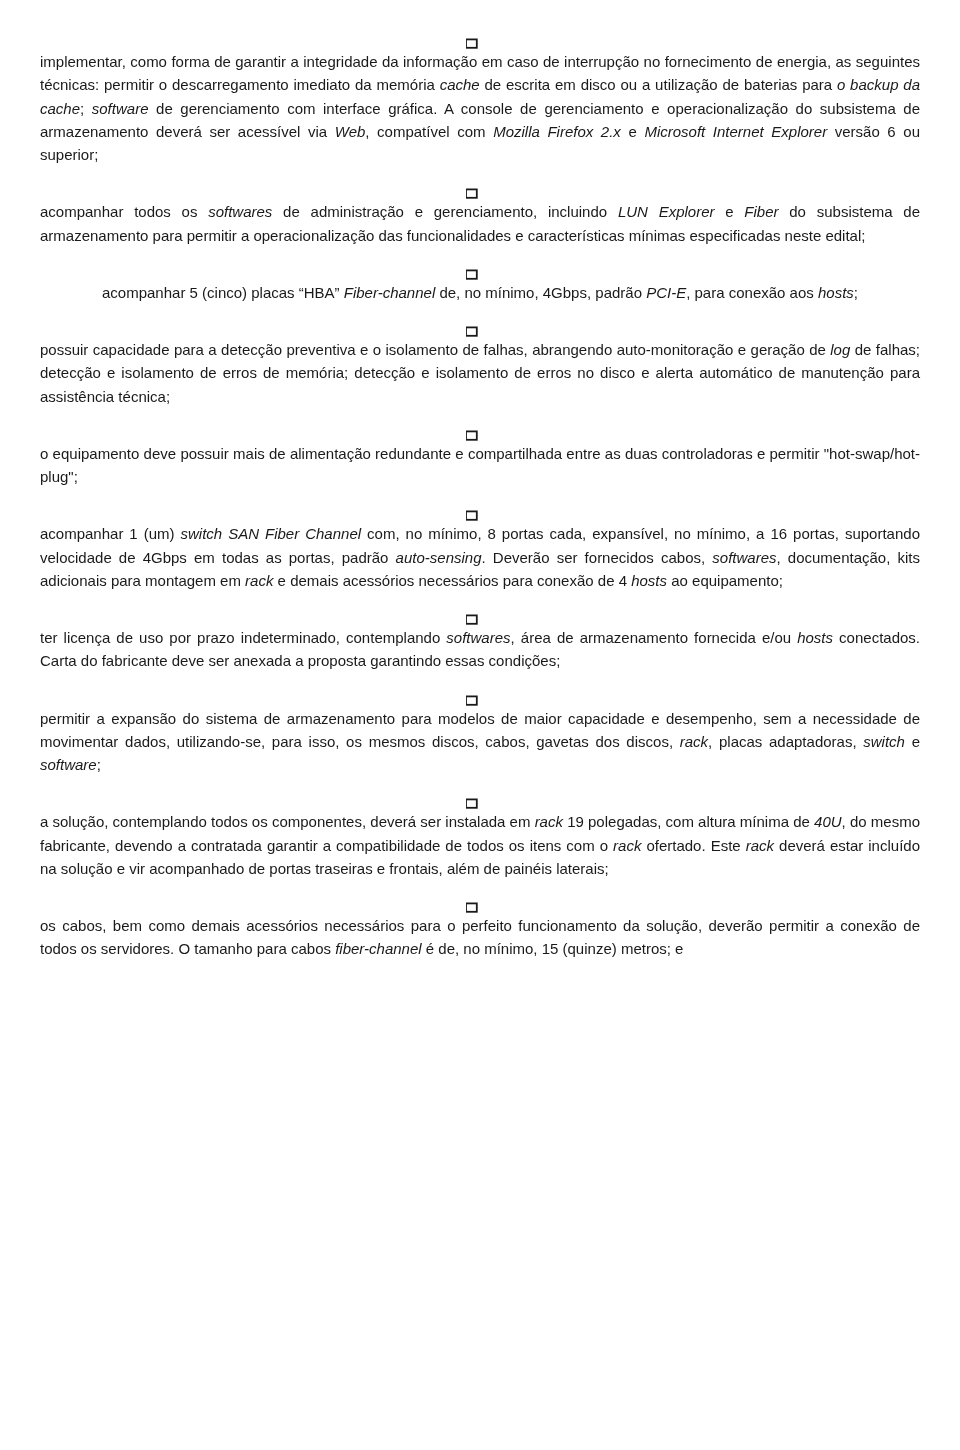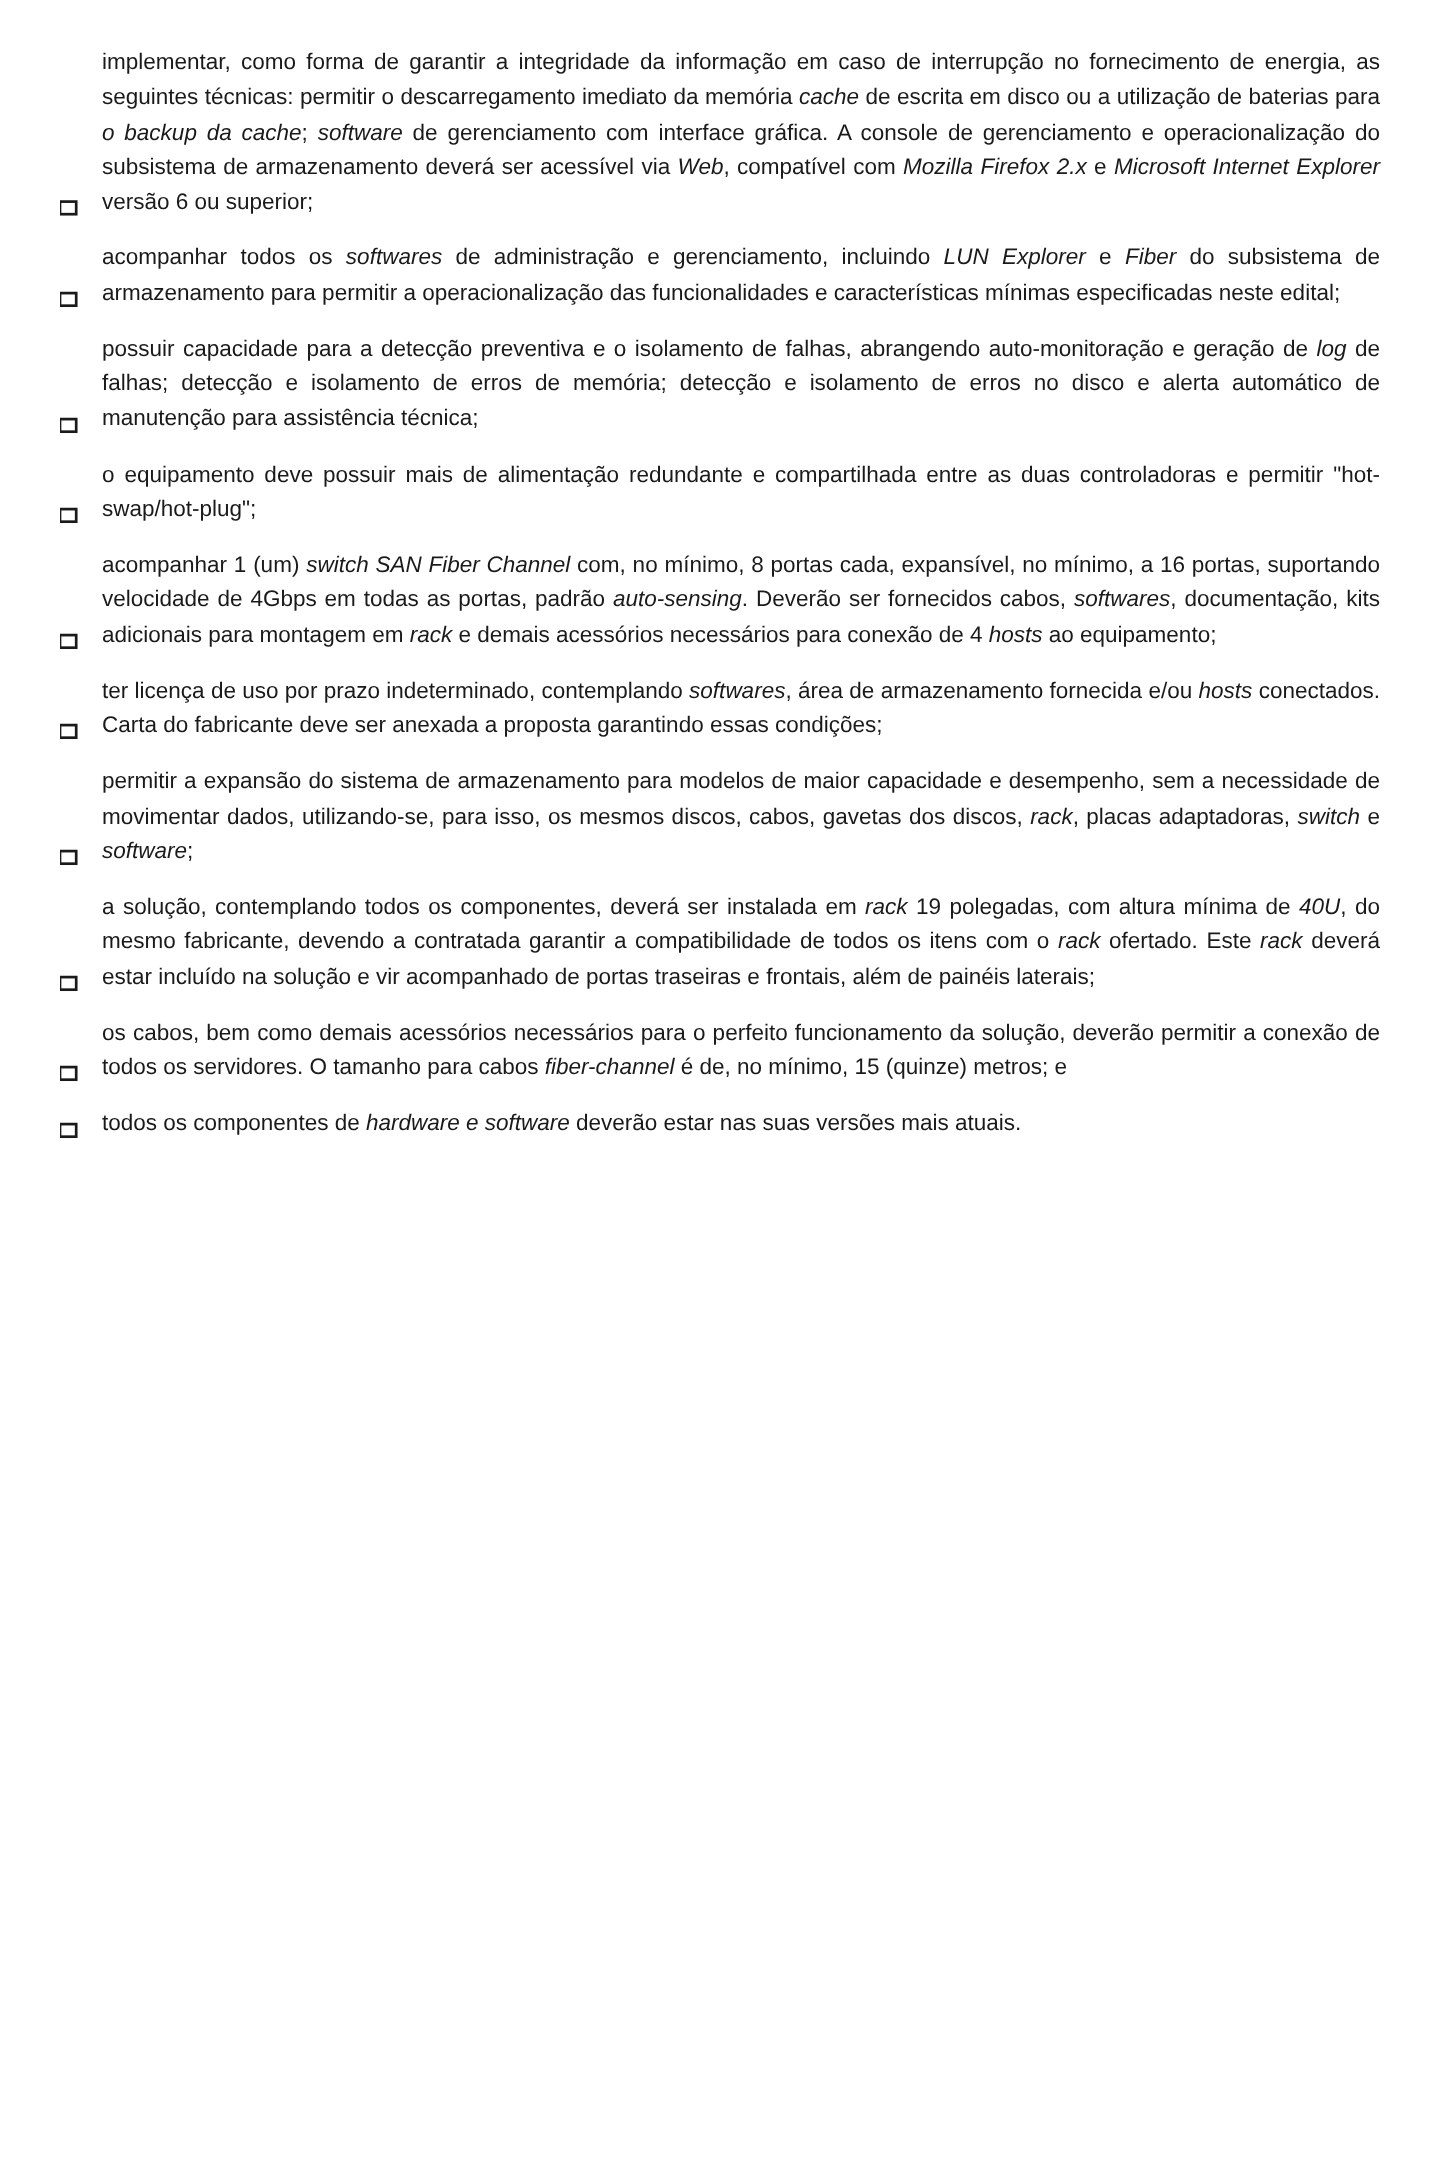--- a/index.html
+++ b/index.html
@@ -23,24 +23,25 @@
     }
 
     .bullet-list {
       list-style: none;
       padding: 0;
       margin: 0;
     }
 
     .bullet-list li {
       display: flex;
-      align-items: flex-end;
+      align-items: center;
       margin-bottom: 14px;
       line-height: 1.55;
       text-align: justify;
+      flex-direction: column;
     }
 
     .bullet-icon {
       flex-shrink: 0;
       width: 18px;
       height: 18px;
       margin-right: 10px;
       margin-top: 2px;
       display: inline-block;
     }
@@ -72,20 +73,26 @@
       <li>
         <span class="bullet-icon"><svg viewBox="0 0 10 10" xmlns="http://www.w3.org/2000/svg">
             <rect x="0" y="2" width="9" height="7" fill="none" stroke="#1a1a1a" stroke-width="1.5"></rect>
           </svg></span>
         <span class="bullet-text">acompanhar todos os <em>softwares</em> de administração e gerenciamento, incluindo <em>LUN Explorer</em> e <em>Fiber</em> do subsistema de armazenamento para permitir a operacionalização das funcionalidades e características mínimas especificadas neste edital;</span>
       </li>
       <li>
         <span class="bullet-icon"><svg viewBox="0 0 10 10" xmlns="http://www.w3.org/2000/svg">
             <rect x="0" y="2" width="9" height="7" fill="none" stroke="#1a1a1a" stroke-width="1.5"></rect>
           </svg></span>
+        <span class="bullet-text">acompanhar 5 (cinco) placas “HBA” <em>Fiber-channel</em> de, no mínimo, 4Gbps, padrão <em>PCI-E</em>, para conexão aos <em>hosts</em>;</span>
+      </li>
+      <li>
+        <span class="bullet-icon"><svg viewBox="0 0 10 10" xmlns="http://www.w3.org/2000/svg">
+            <rect x="0" y="2" width="9" height="7" fill="none" stroke="#1a1a1a" stroke-width="1.5"></rect>
+          </svg></span>
         <span class="bullet-text">possuir capacidade para a detecção preventiva e o isolamento de falhas, abrangendo auto-monitoração e geração de <em>log</em> de falhas; detecção e isolamento de erros de memória; detecção e isolamento de erros no disco e alerta automático de manutenção para assistência técnica;</span>
       </li>
       <li>
         <span class="bullet-icon"><svg viewBox="0 0 10 10" xmlns="http://www.w3.org/2000/svg">
             <rect x="0" y="2" width="9" height="7" fill="none" stroke="#1a1a1a" stroke-width="1.5"></rect>
           </svg></span>
         <span class="bullet-text">o equipamento deve possuir mais de alimentação redundante e compartilhada entre as duas controladoras e permitir "hot-swap/hot-plug";</span>
       </li>
       <li>
         <span class="bullet-icon"><svg viewBox="0 0 10 10" xmlns="http://www.w3.org/2000/svg">
@@ -110,20 +117,14 @@
             <rect x="0" y="2" width="9" height="7" fill="none" stroke="#1a1a1a" stroke-width="1.5"></rect>
           </svg></span>
         <span class="bullet-text">a solução, contemplando todos os componentes, deverá ser instalada em <em>rack</em> 19 polegadas, com altura mínima de <em>40U</em>, do mesmo fabricante, devendo a contratada garantir a compatibilidade de todos os itens com o <em>rack</em> ofertado. Este <em>rack</em> deverá estar incluído na solução e vir acompanhado de portas traseiras e frontais, além de painéis laterais;</span>
       </li>
       <li>
         <span class="bullet-icon"><svg viewBox="0 0 10 10" xmlns="http://www.w3.org/2000/svg">
             <rect x="0" y="2" width="9" height="7" fill="none" stroke="#1a1a1a" stroke-width="1.5"></rect>
           </svg></span>
         <span class="bullet-text">os cabos, bem como demais acessórios necessários para o perfeito funcionamento da solução, deverão permitir a conexão de todos os servidores. O tamanho para cabos <em>fiber-channel</em> é de, no mínimo, 15 (quinze) metros; e</span>
       </li>
-      <li>
-        <span class="bullet-icon"><svg viewBox="0 0 10 10" xmlns="http://www.w3.org/2000/svg">
-            <rect x="0" y="2" width="9" height="7" fill="none" stroke="#1a1a1a" stroke-width="1.5"></rect>
-          </svg></span>
-        <span class="bullet-text">todos os componentes de <em>hardware e software</em> deverão estar nas suas versões mais atuais.</span>
-      </li>
     </ul>
 </div>
 
 </body></html>

